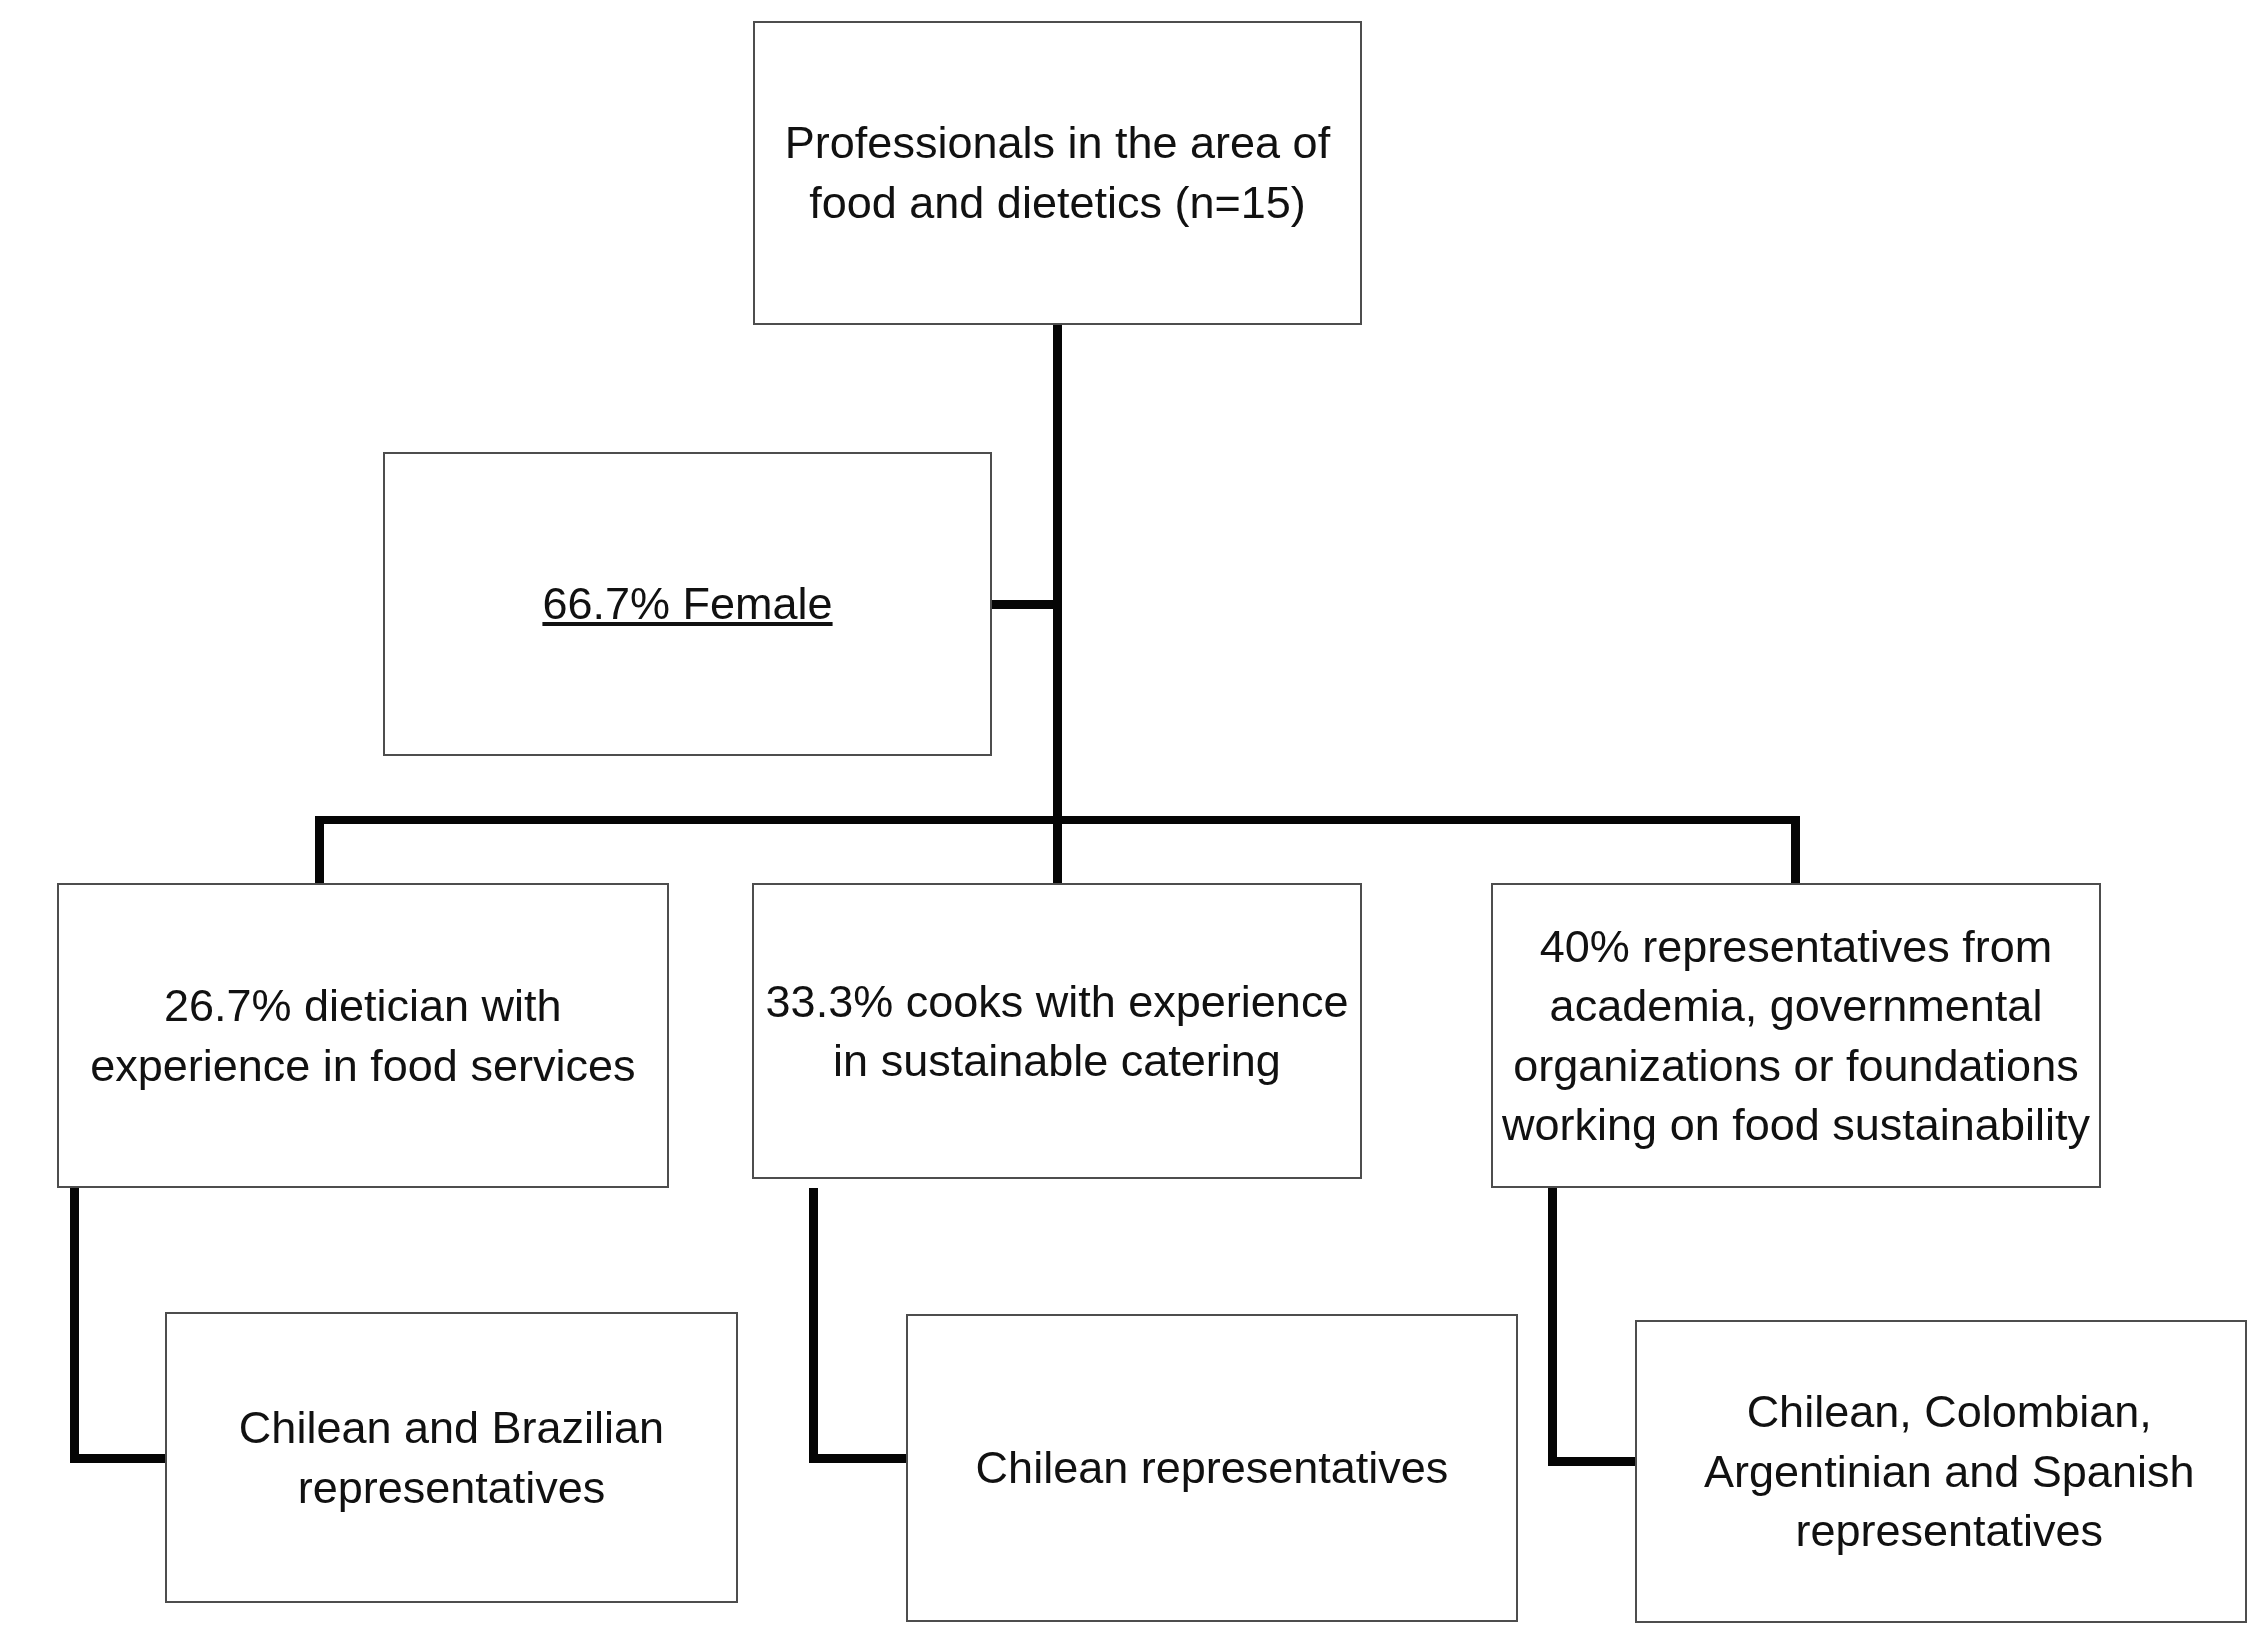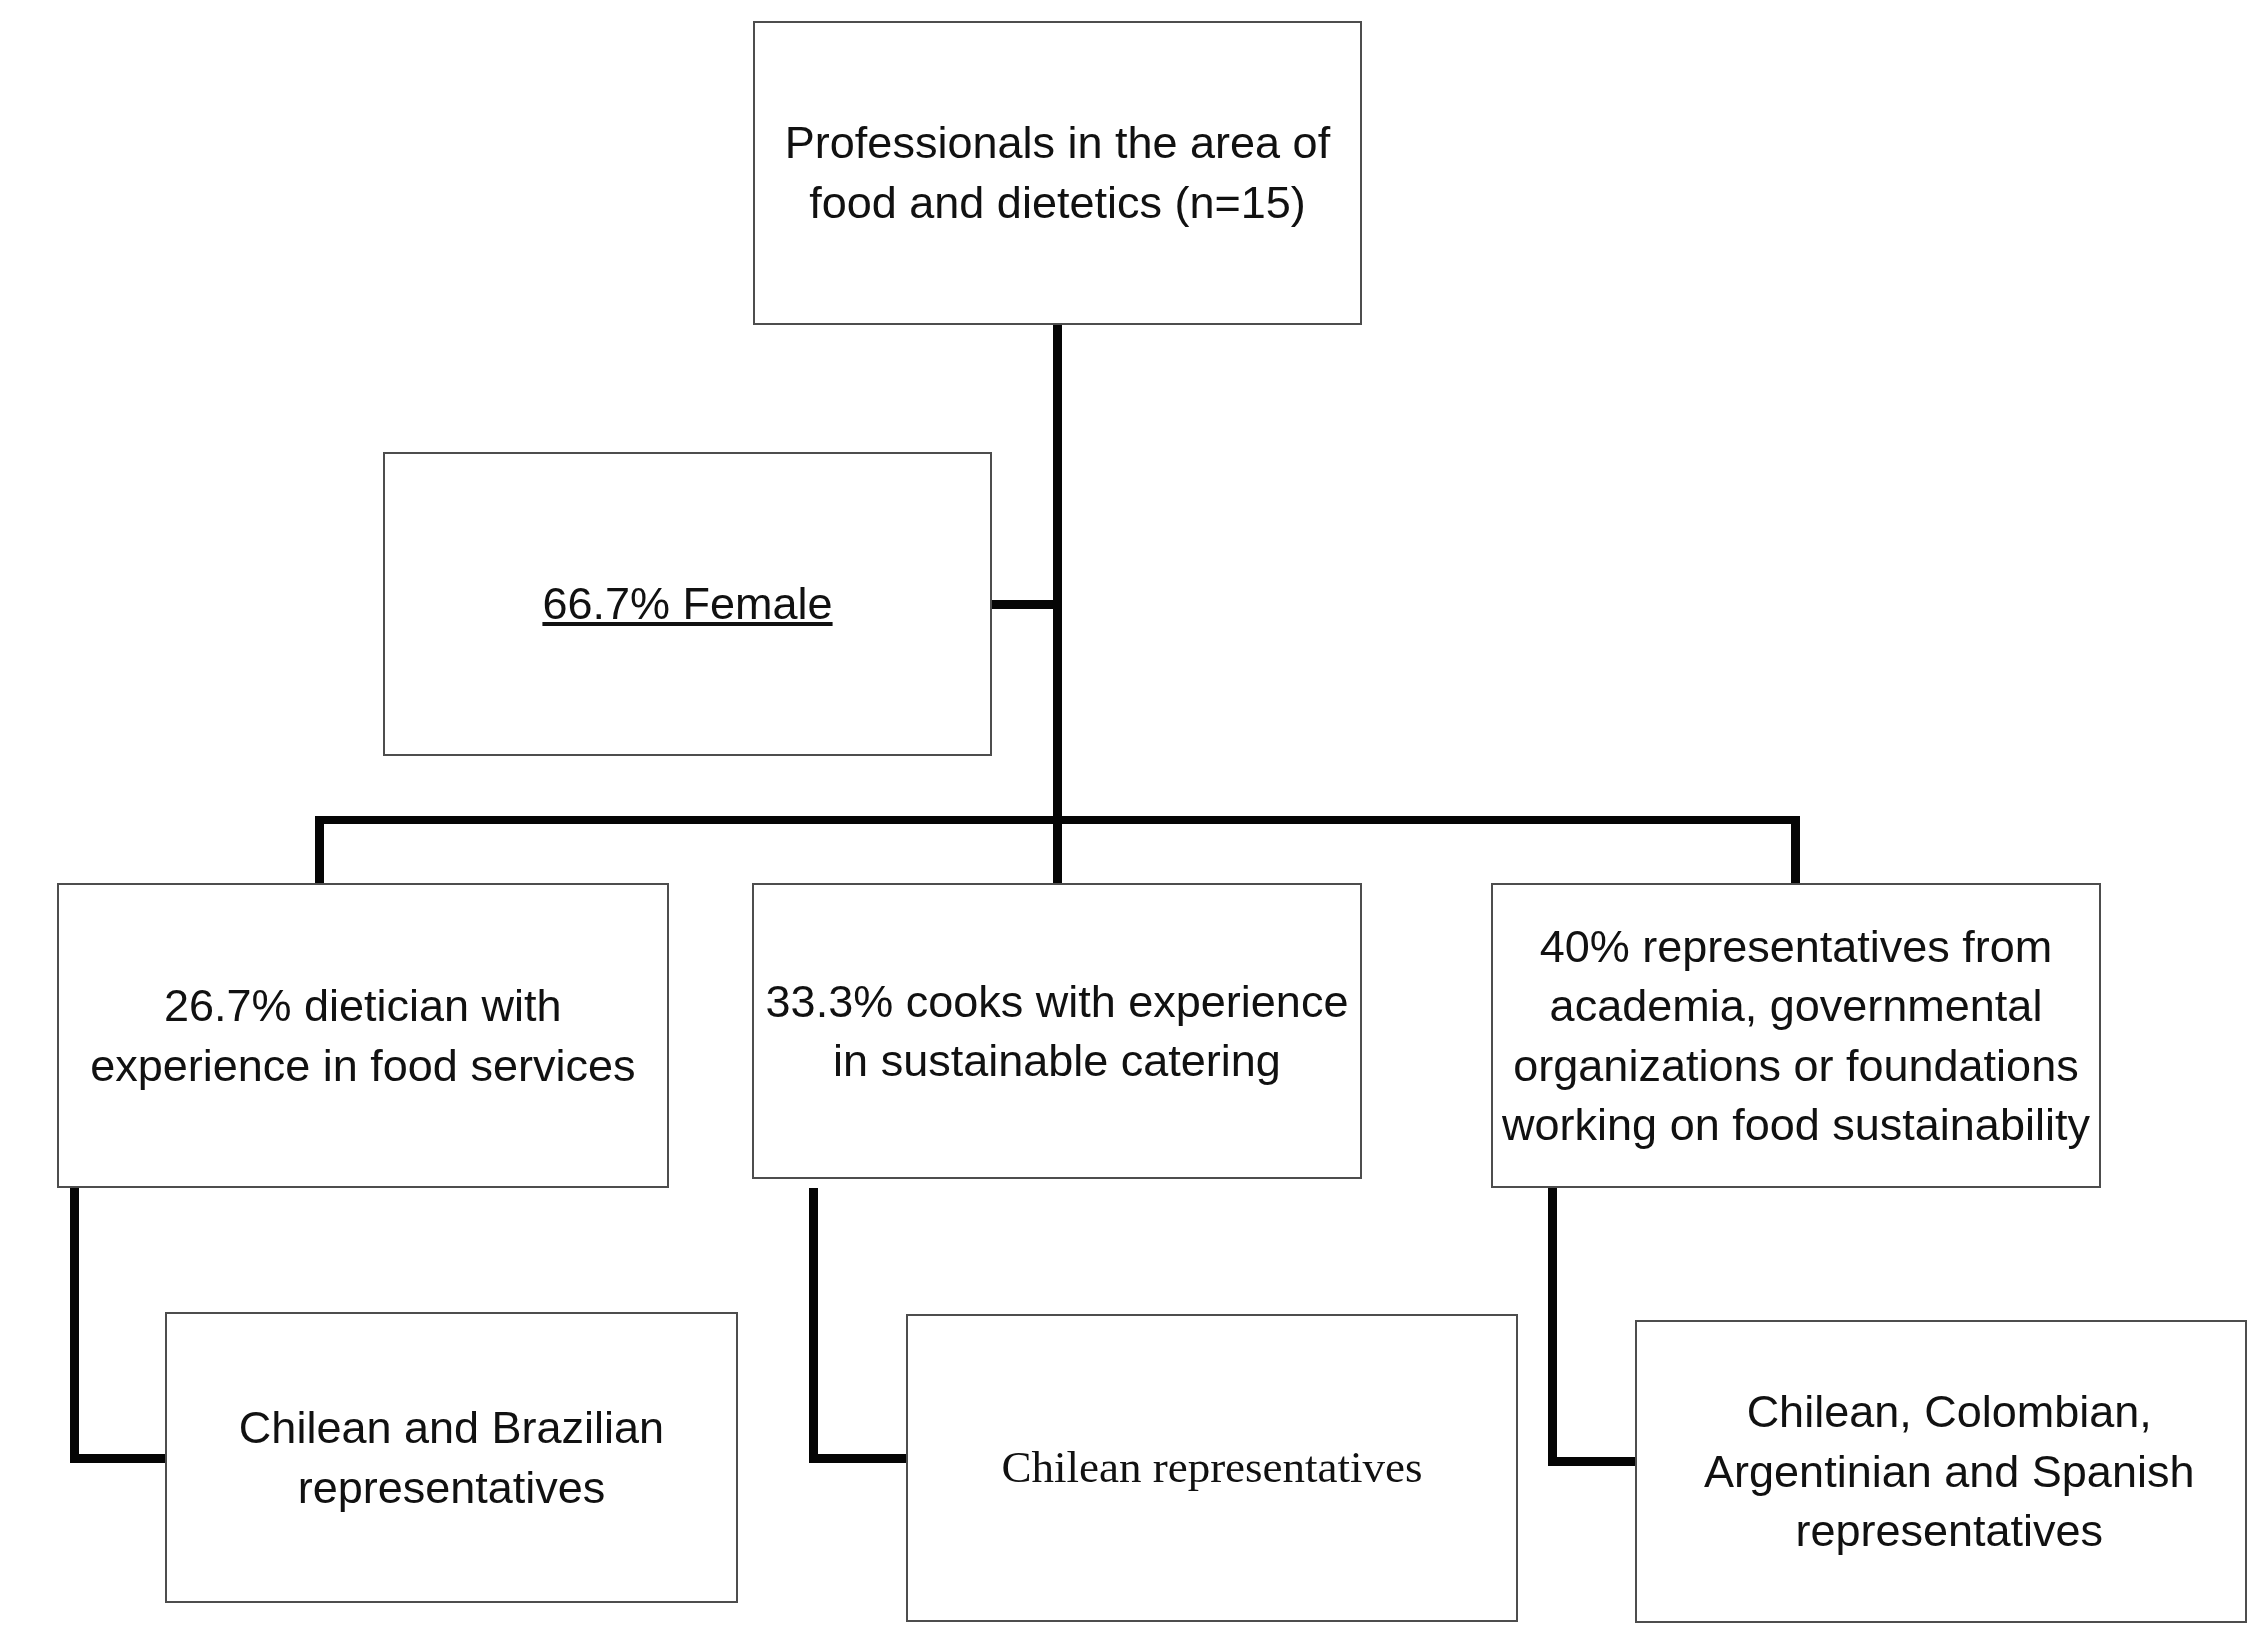--- a/index.html
+++ b/index.html
@@ -30,21 +30,21 @@
     position: absolute;
     background: #050505;
   }
   
   #n-root      { left: 753px;  top: 20.5px;   width: 609px; height: 304px; }
   #n-female    { left: 383px;  top: 452px;  width: 609px; height: 304px; text-decoration: underline; }
   #n-dietician { left: 12.8px;   top: 883px; width: 612px; height: 305px; margin-left: 44px; }
   #n-cooks     { left: 752px;  top: 883px; width: 610px; height: 296px; }
   #n-academia  { left: 1491px; top: 883px; width: 610px; height: 305px; padding: 5.1px 3.4px; align-items: center; }
   #n-chbr      { left: 165px;  top: 1312px; width: 573px; height: 291px; }
-  #n-ch        { left: 906px; top: 1314px; width: 612px; height: 308px; font-family: Liberation Serif, serif; }
+  #n-ch        { left: 906px; top: 1314px; width: 612px; height: 308px; }
   #n-chcoarsp  { left: 1635px; top: 1320px; width: 612px; height: 303px; padding-left: 25px; }
   
   #c-trunk     { left: 1053px; top: 324px;  width: 8.5px;   height: 559px; }
   #c-female    { left: 992px; top: 600px;  width: 66px;   height: 8.5px; }
   #c-rail      { left: 315px;  top: 816px;  width: 1485px; height: 7.7px; }
   #c-rail-lv   { left: 315px;  top: 816px;  width: 8.5px;   height: 67px; }
   #c-rail-rv   { left: 1791px; top: 816px;  width: 8.5px;   height: 68px; }
   #c-e1v       { left: 70px;   top: 1188px; width: 8.5px;   height: 275px; }
   #c-e1h       { left: 70px;   top: 1454px; width: 96px;  height: 8.5px; }
   #c-e2v       { left: 809px;  top: 1188px; width: 8.5px;   height: 275px; }

